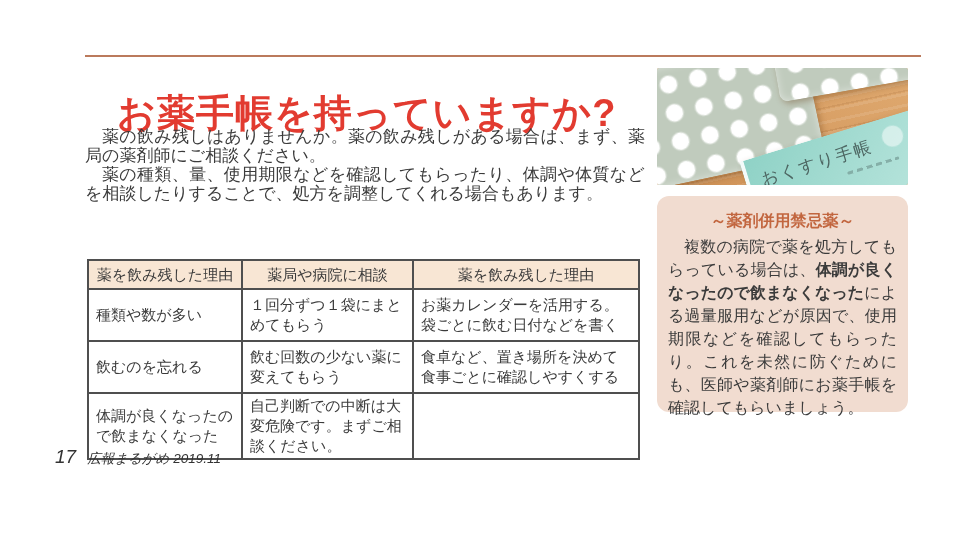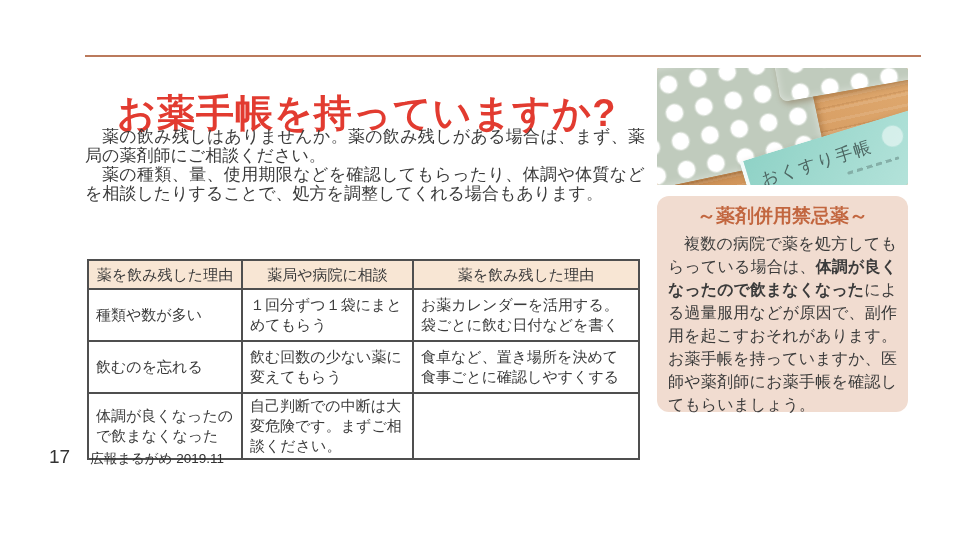--- a/index.html
+++ b/index.html
@@ -88,33 +88,33 @@
     opacity:0.8;
   }
 
   
   .info-box{
     position:absolute;left:657px;top:196px;width:251px;height:216px;
     box-sizing:border-box;background:#f1dcd0;border-radius:12px;
     padding:5px 11px 8px;
   }
   .info-title{
-    text-align:center;font-size:19px;font-weight:bold;color:#c2663f;
-    margin:2px 0 3px;white-space:nowrap;
+    text-align:center;font-size:16px;font-weight:bold;color:#c2663f;
+    margin:10px 0 3px;white-space:nowrap;
   }
   .info-body{
     margin:0;font-size:16px;line-height:23px;text-align:justify;
     text-indent:1em;color:#3b3b3b;
   }
   .info-body strong{font-weight:bold;}
 
   
   .footer{
-    position:absolute;left:49px;top:446px;display:flex;gap:20px;
-    align-items:baseline;color:#333333;
+    position:absolute;left:55px;top:446px;display:flex;gap:11px;
+    align-items:baseline;color:#333333;font-style:italic;
   }
   .page-num{font-size:19px;}
   .pub{font-size:13.5px;}
 </style>
 </head>
 <body>
 
 <div class="page">
 
   <div class="top-rule"></div>
@@ -163,21 +163,21 @@
     <div class="blister blister-a"></div>
     <div class="blister blister-b"></div>
     <div class="notebook">
       <div class="notebook-label">おくすり手帳</div>
       <div class="notebook-subline"></div>
     </div>
   </div>
 
   <div class="info-box">
     <div class="info-title">～薬剤併用禁忌薬～</div>
-    <p class="info-body"><span>複数の病院で薬を処方してもらっている場合は、</span><strong>体調が良くなったので飲まなくなった</strong><span>による過量服用などが原因で、副作用を起こすおそれがあります。お薬手帳を持っていますか、医師や薬剤師にお薬手帳を確認してもらいましょう。</span></p>
+    <p class="info-body"><span>複数の病院で薬を処方してもらっている場合は、</span><strong>体調が良くなったので飲まなくなった</strong><span>による過量服用などが原因で、使用期限などを確認してもらったり。これを未然に防ぐためにも、医師や薬剤師にお薬手帳を確認してもらいましょう。</span></p>
   </div>
 
   <div class="footer">
     <span class="page-num">17</span>
     <span class="pub">広報まるがめ 2019.11</span>
   </div>
 
 </div>
 
 </body></html>

